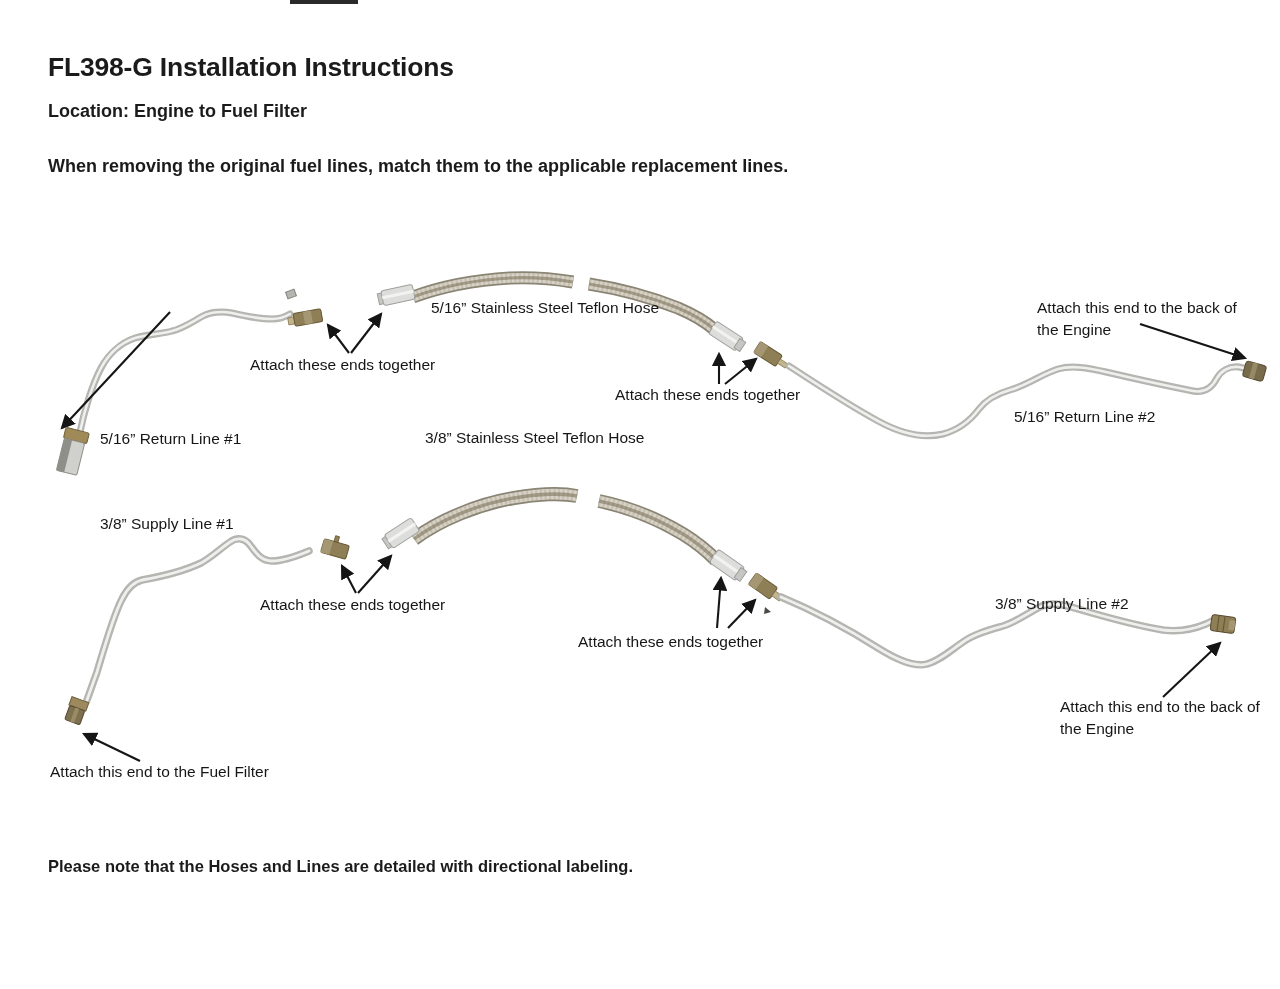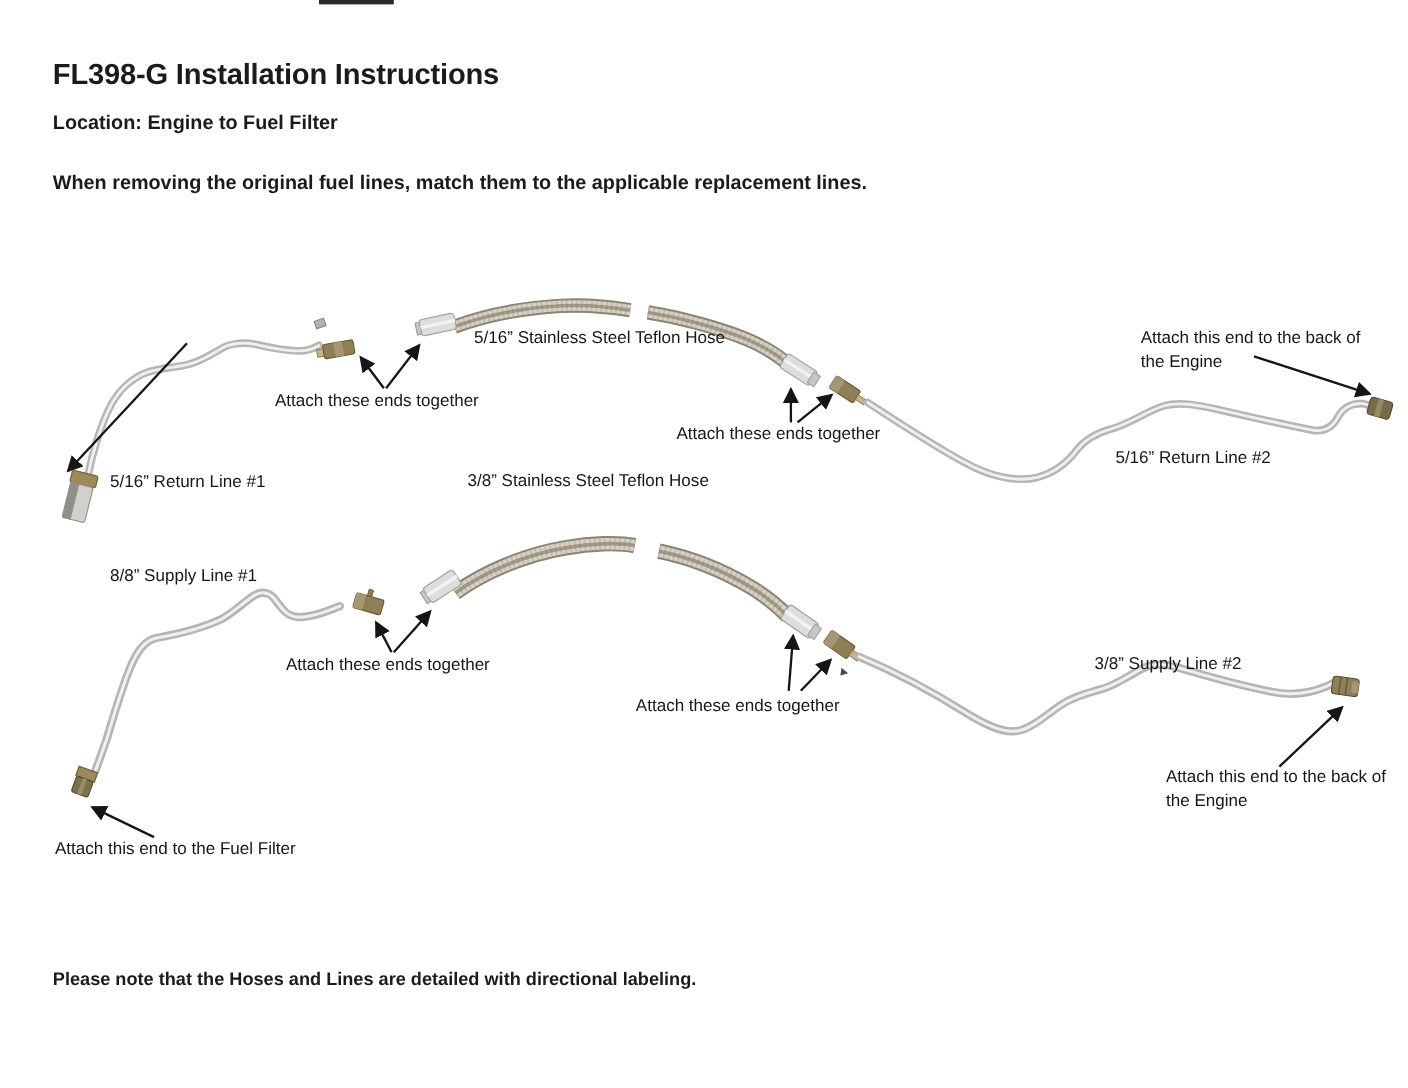--- a/index.html
+++ b/index.html
@@ -6,21 +6,21 @@
   .page {
     position:relative; width:1280px; height:968px; background:#ffffff;
     font-family:"Liberation Sans", sans-serif; color:#1b1b1b; overflow:hidden;text-decoration:underline;
   }
   .top-bar { position:absolute; left:290px; top:0; width:68px; height:4px; background:#2a2a2a; }
   .title { position:absolute; left:48px; top:52px; font-size:26.5px; font-weight:bold; white-space:nowrap; letter-spacing:-0.2px; }
   .subhead { position:absolute; font-size:18px; font-weight:bold; white-space:nowrap; }
   .loc { left:48px; top:101px; }
   .instr { left:48px; top:156px; }
   .lbl { position:absolute; font-size:15.5px; font-weight:normal; white-space:nowrap; line-height:22px; color:#161616; }
-  .notes { position:absolute; left:48px; top:855px; font-size:16.5px; font-weight:bold; line-height:23.5px; white-space:nowrap;margin-top:24px; }
+  .notes { position:absolute; left:48px; top:855px; font-size:16.5px; font-weight:bold; line-height:23.5px; white-space:nowrap; }
   svg.diagram { position:absolute; left:0; top:0; width:1280px; height:989px; }
 </style>
 </head>
 <body>
 
 <div class="page">
 
   <div class="top-bar"></div>
 
   <div class="title">FL398-G Installation Instructions</div>
@@ -185,21 +185,21 @@
 
   <div class="lbl" style="left:1037px; top:297px;">
     <div>Attach this end to the back of</div>
     <div>the Engine</div>
   </div>
 
   <div class="lbl" style="left:100px; top:428px;">5/16” Return Line #1</div>
   <div class="lbl" style="left:1014px; top:406px;">5/16” Return Line #2</div>
 
   <div class="lbl" style="left:425px; top:427px;">3/8” Stainless Steel Teflon Hose</div>
-  <div class="lbl" style="left:100px; top:513px;">8/8” Supply Line #1</div>
+  <div class="lbl" style="left:100px; top:513px;">3/8” Supply Line #1</div>
 
   <div class="lbl" style="left:260px; top:594px;">Attach these ends together</div>
   <div class="lbl" style="left:578px; top:631px;">Attach these ends together</div>
 
   <div class="lbl" style="left:995px; top:573px;margin-top:20px;">3/8” Supply Line #2</div>
 
   <div class="lbl" style="left:1060px; top:696px;">
     <div>Attach this end to the back of</div>
     <div>the Engine</div>
   </div>

